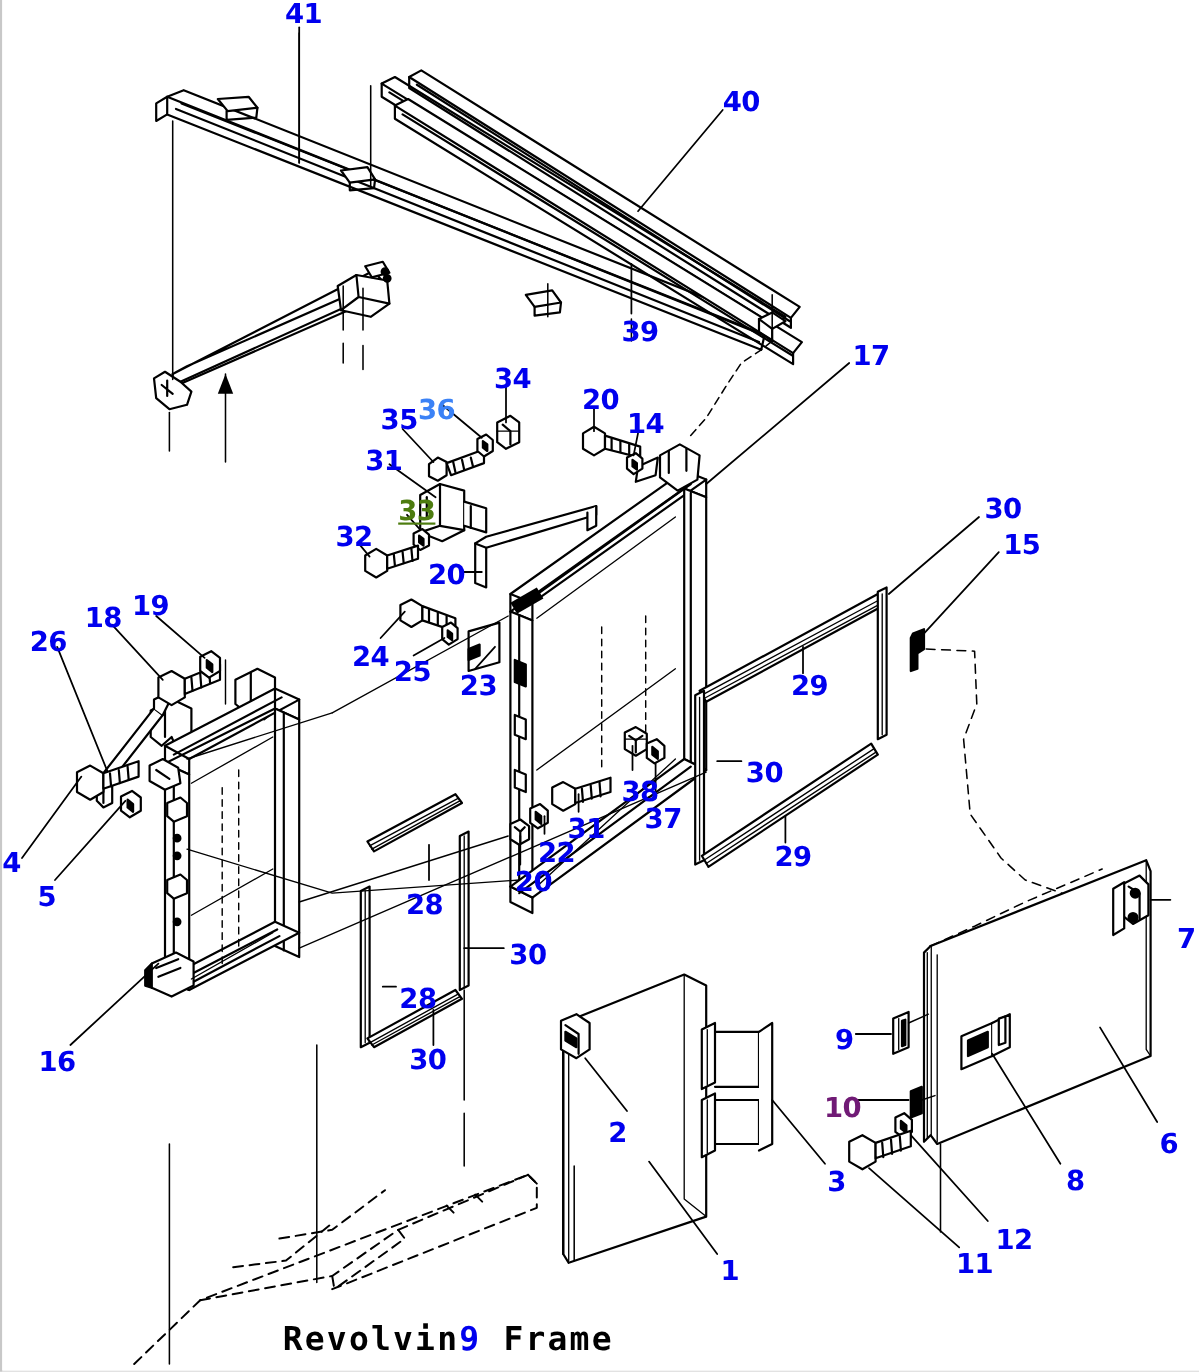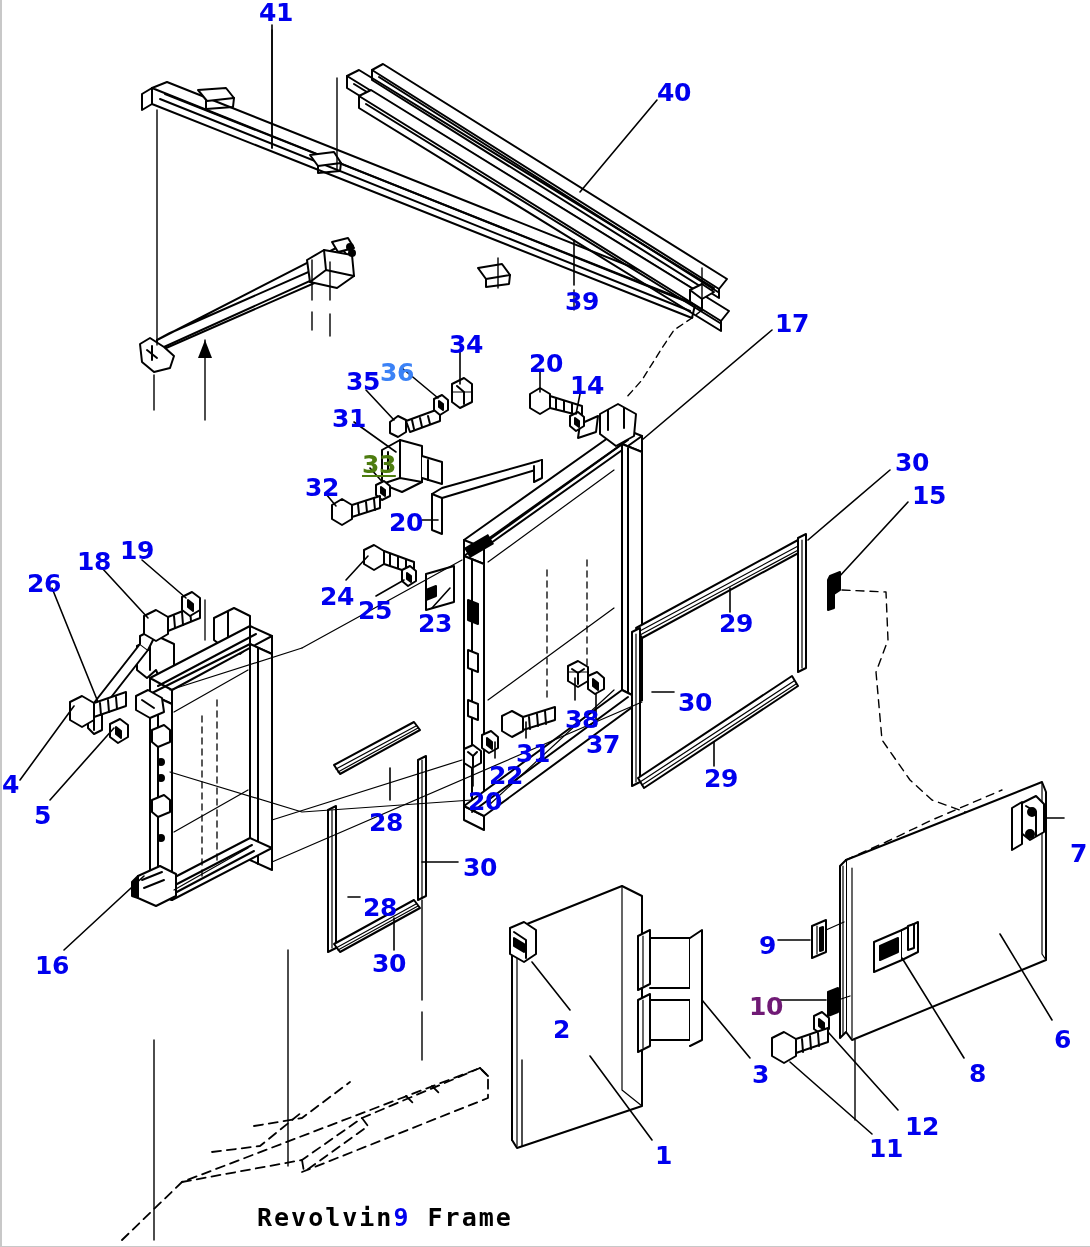--- a/index.html
+++ b/index.html
@@ -35,21 +35,21 @@
     font-size:26px;
     line-height:26px;
     letter-spacing:1px;
     white-space:nowrap;
   }
   .frameLabel{
     position:absolute;
     color:#000000;
     font-family:"DejaVu Sans Mono", monospace;
     font-weight:bold;
-    font-size:25px;
+    font-size:30px;
     line-height:25px;
     letter-spacing:2px;
     white-space:nowrap;
   }
   .frameLabel i{font-style:normal;color:#0000ee;}
 </style>
 </head>
 <body>
 
 <div id="page">

